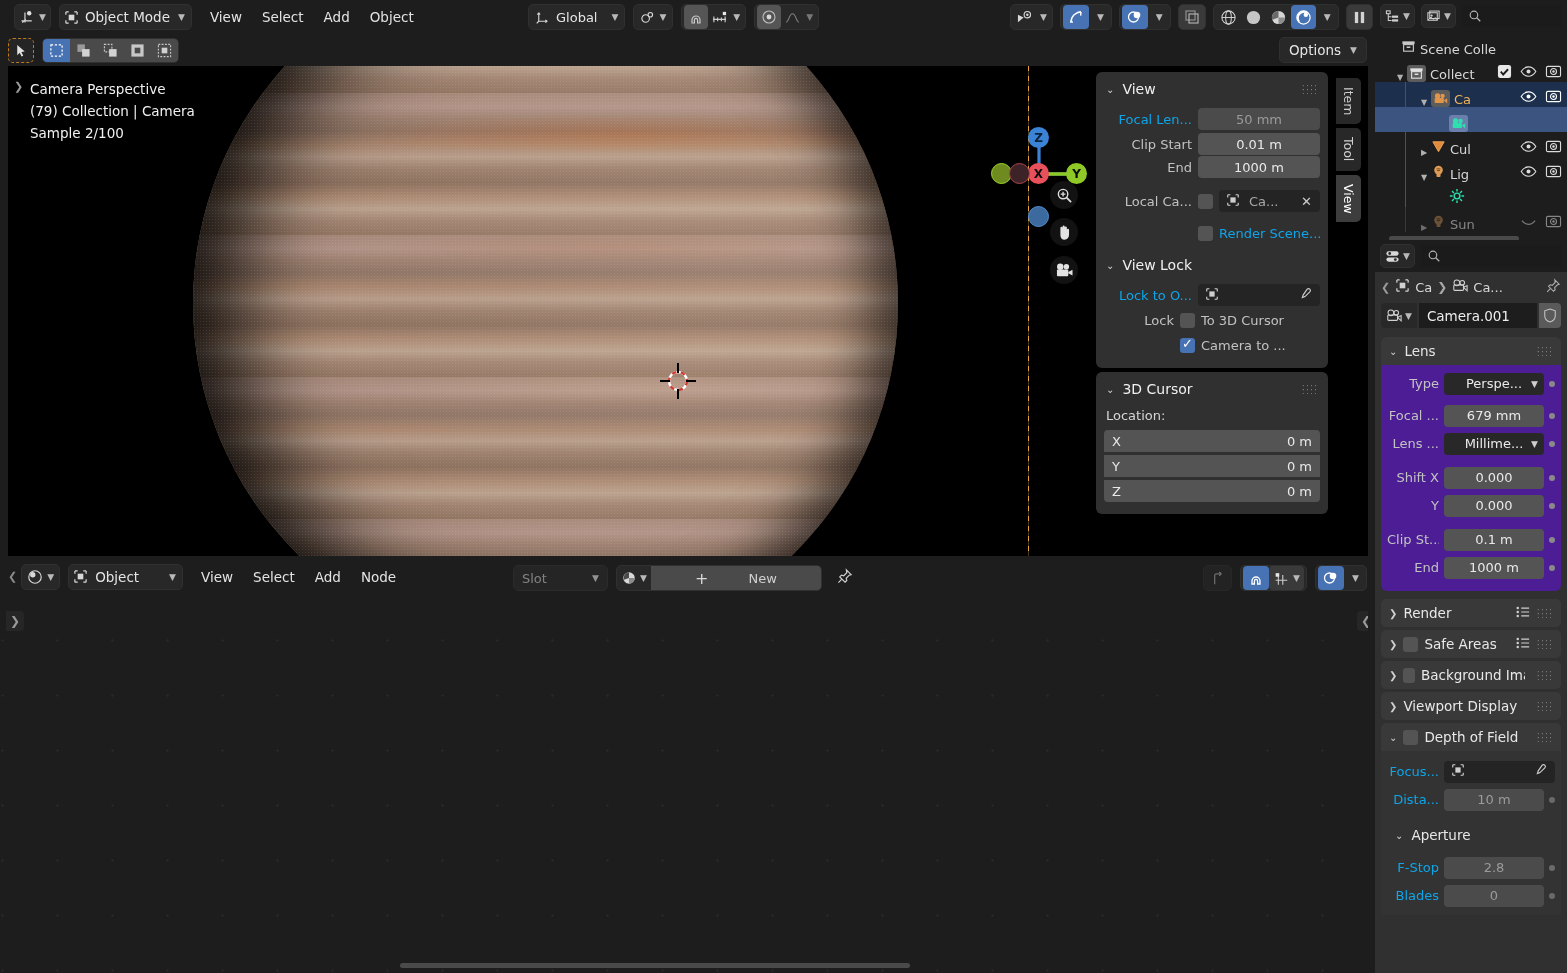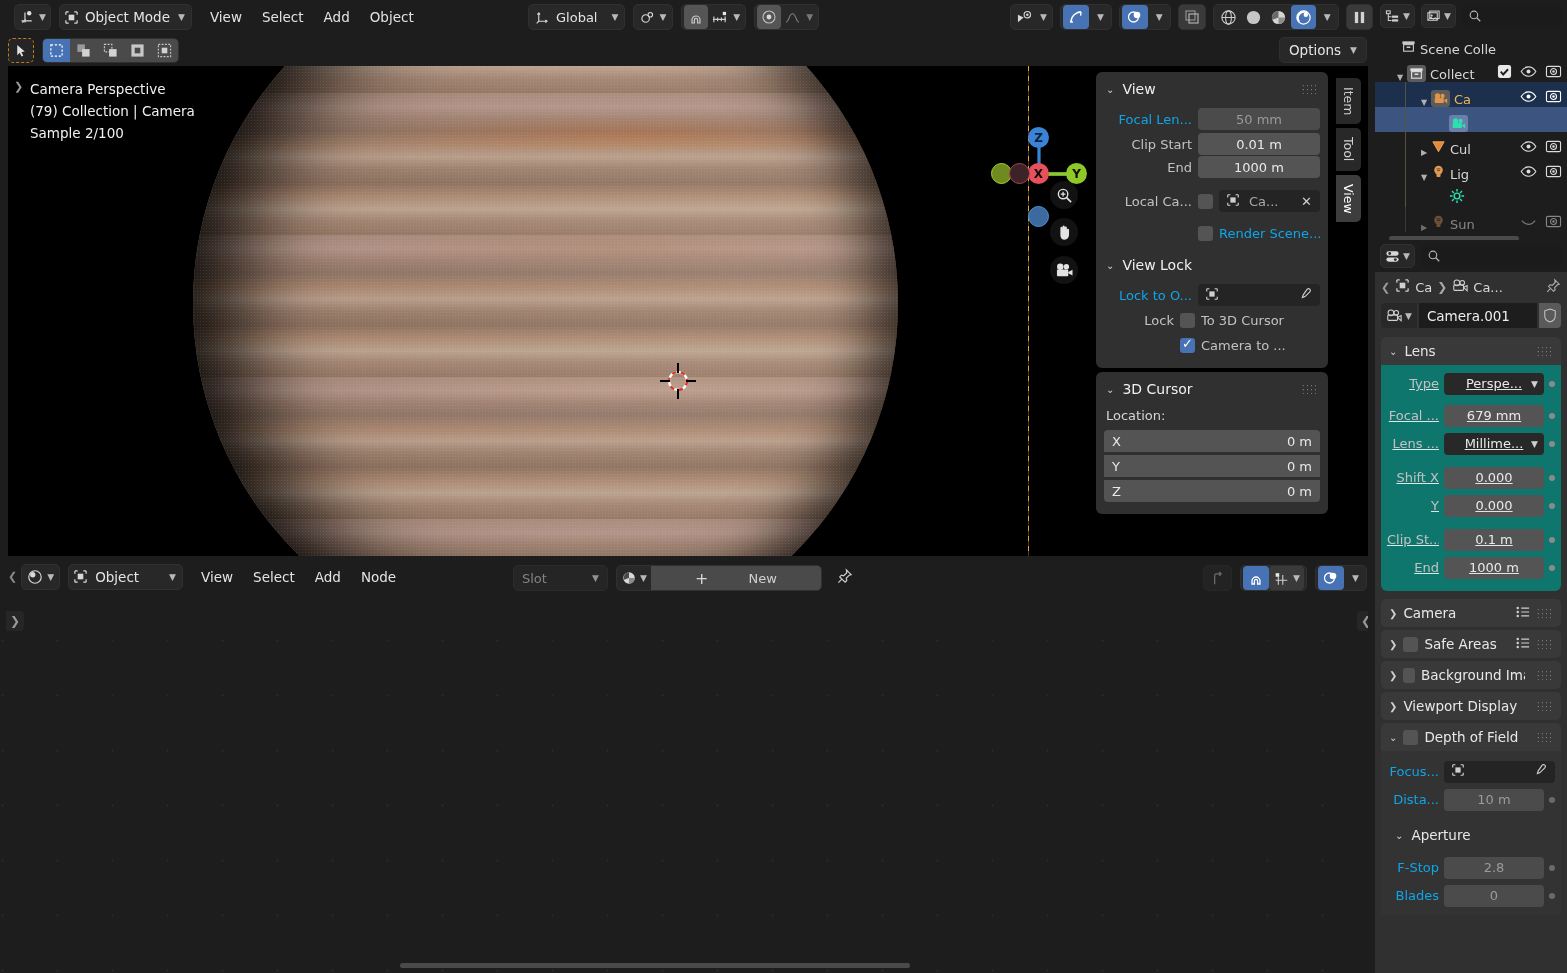--- a/index.html
+++ b/index.html
@@ -882,21 +882,21 @@
         </svg>
       </div>
     </div>
 
     <div style="background:#393939;border-radius:6px 6px 0 0;margin:0 6px;padding:0 8px;height:28px;display:flex;align-items:center;">
       <span class="panel-arrow">⌄</span>
       <span style="margin-left:7px;font-size:13.5px;">Lens</span>
       <span style="flex:1"></span>
       <span class="dots">::::<br>::::</span>
     </div>
-    <div style="background:#0f766e;margin:0 6px;border-radius:0 0 6px 6px;padding:6px 0 8px 0;text-decoration:underline;">
+    <div style="background:#4c1d95;margin:0 6px;border-radius:0 0 6px 6px;padding:6px 0 8px 0;">
       <div class="prow2">
         <div class="lbl" style="width:52px;">Type</div>
         <div class="dropdown" style="flex:1;">
           <span>Perspe...</span>
           <span class="chev2">▼</span>
         </div>
         <div class="deco"></div>
       </div>
       <div style="height:4px"></div>
       <div class="prow2">
@@ -943,21 +943,21 @@
           <span class="c">1000 m</span>
         </div>
         <div class="deco"></div>
       </div>
     </div>
 
     <div style="height:5px"></div>
 
     <div class="psec">
       <span class="panel-arrow">❯</span>
-      <span>Camera</span>
+      <span>Render</span>
       <span style="flex:1"></span>
       <span>
         <svg width="16" height="14" viewBox="0 0 18 16">
             <circle cx="3" cy="3.5" r="1.4" fill="#d0d0d0"></circle>
             <circle cx="3" cy="8" r="1.4" fill="#d0d0d0"></circle>
             <circle cx="3" cy="12.5" r="1.4" fill="#d0d0d0"></circle>
             <path d="M7 3.5h9M7 8h9M7 12.5h9" stroke="#d0d0d0" stroke-width="1.4"></path>
           </svg>
       </span>
       <span class="dots">::::<br>::::</span>

